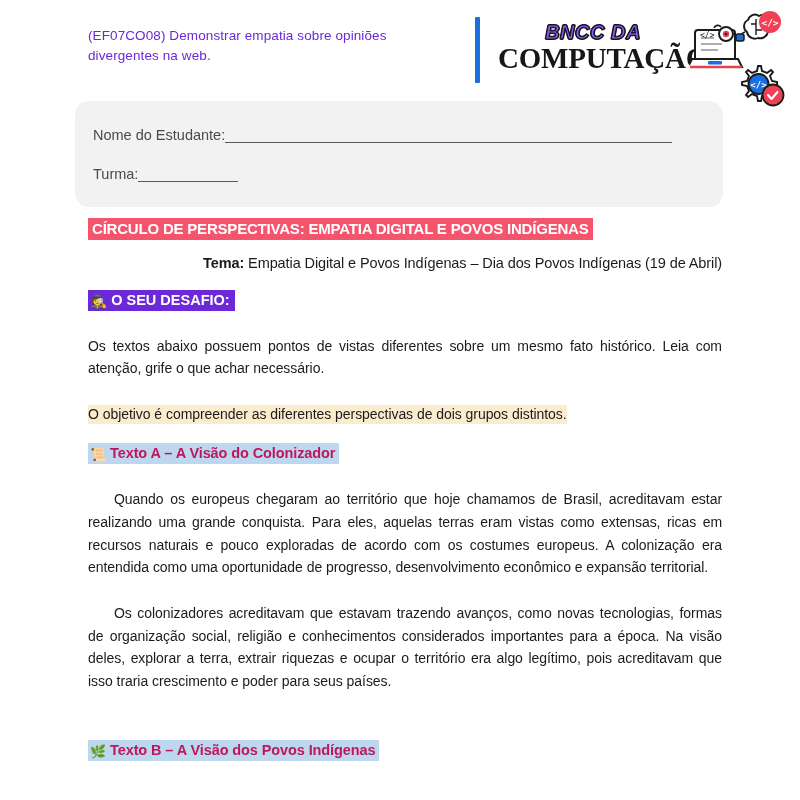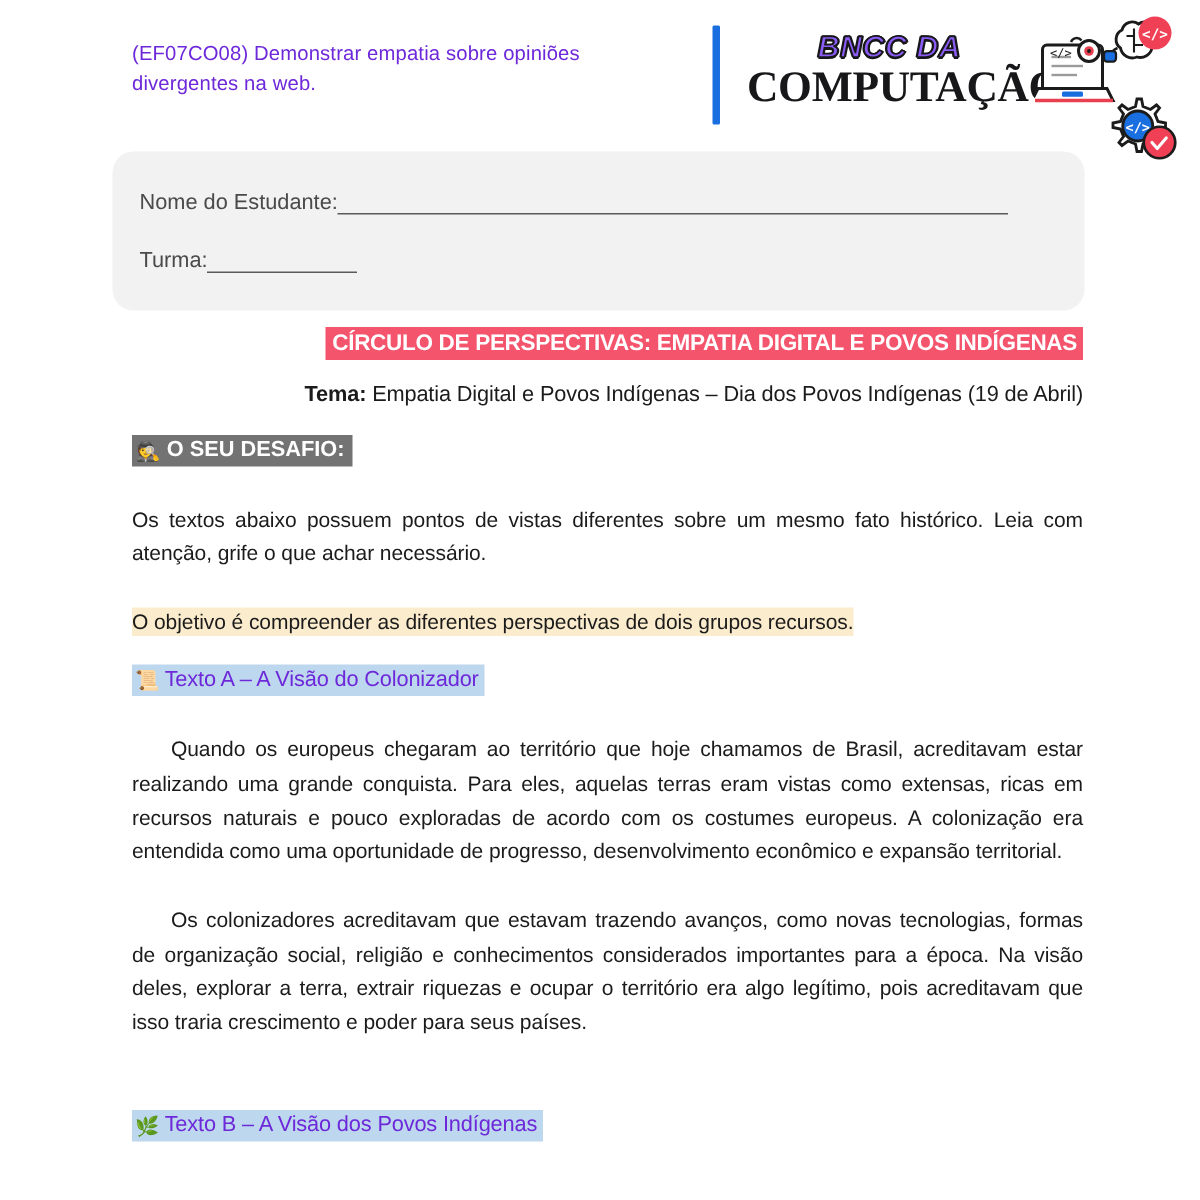--- a/index.html
+++ b/index.html
@@ -106,21 +106,21 @@
 
   
   .content {
     position: absolute;
     left: 88px; top: 218px;
     width: 634px;
   }
 
   .title-banner {
     display: block;
-    text-align: right;
+    text-align: left;
     margin: 0 0 8px 0;
   }
   .title-banner span {
     background: #f5546d;
     color: #ffffff;
     font-size: 15px;
     font-weight: 700;
     letter-spacing: -0.2px;
     padding: 2px 4px 3px 4px;
     line-height: 1.5;
@@ -134,21 +134,21 @@
     color: #1b1b1b;
     letter-spacing: -0.1px;
     text-align: right;
   }
   .tema b { font-weight: 700; }
 
   .blue-heading {
     margin: 18px 0 0 0;
   }
   .blue-heading span.bh-inner {
-    background: #737373;
+    background: #6d28d9;
     color: #ffffff;
     font-size: 14.5px;
     font-weight: 700;
     padding: 2px 5px 3px 3px;
     line-height: 1.55;
   }
 
   .para {
     margin: 23px 0 0 0;
     font-size: 14px;
@@ -165,23 +165,23 @@
     box-decoration-break: clone;
     -webkit-box-decoration-break: clone;
   }
   .hl-yellow b { font-weight: 400; }
 
   .texto-heading {
     margin: 16px 0 0 0;
   }
   .texto-heading span.th-inner {
     background: #bdd7ee;
-    color: #6d28d9;
+    color: #be185d;
     font-size: 14.5px;
-    font-weight: 400;
+    font-weight: 700;
     padding: 2px 4px 3px 2px;
     line-height: 1.6;
     letter-spacing: -0.1px;
   }
   .emoji {
     font-family: "DejaVu Sans", sans-serif;
     font-size: 13px;
     vertical-align: -1px;
   }
   .body-block { margin-top: 4px; }
@@ -268,21 +268,21 @@
     <div class="blue-heading">
       <span class="bh-inner">
         <span class="emoji">🕵️</span>
         <span>O SEU DESAFIO:</span>
       </span>
     </div>
 
     <p class="para">Os textos abaixo possuem pontos de vistas diferentes sobre um mesmo fato histórico. Leia com atenção, grife o que achar necessário.</p>
 
     <p class="para">
-      <span class="hl-yellow"><span>O objetivo é </span><b>compreender as diferentes perspectivas</b><span> de dois grupos recursos.</span></span>
+      <span class="hl-yellow"><span>O objetivo é </span><b>compreender as diferentes perspectivas</b><span> de dois grupos distintos.</span></span>
     </p>
 
     <div class="texto-heading">
       <span class="th-inner">
         <span class="emoji">📜</span>
         <span>Texto A – A Visão do Colonizador</span>
       </span>
     </div>
 
     <div class="body-block">

